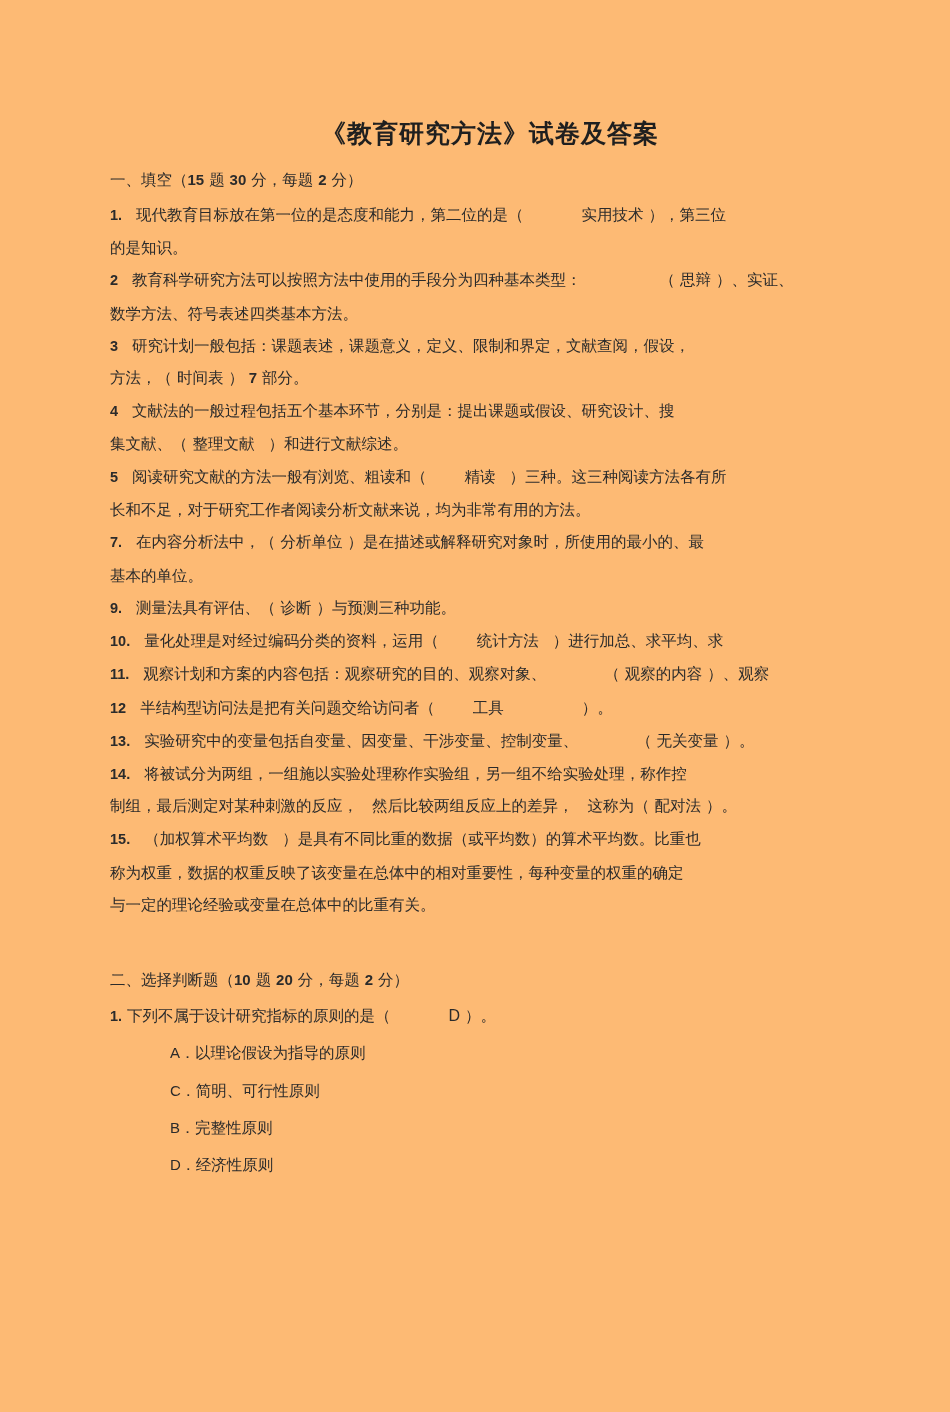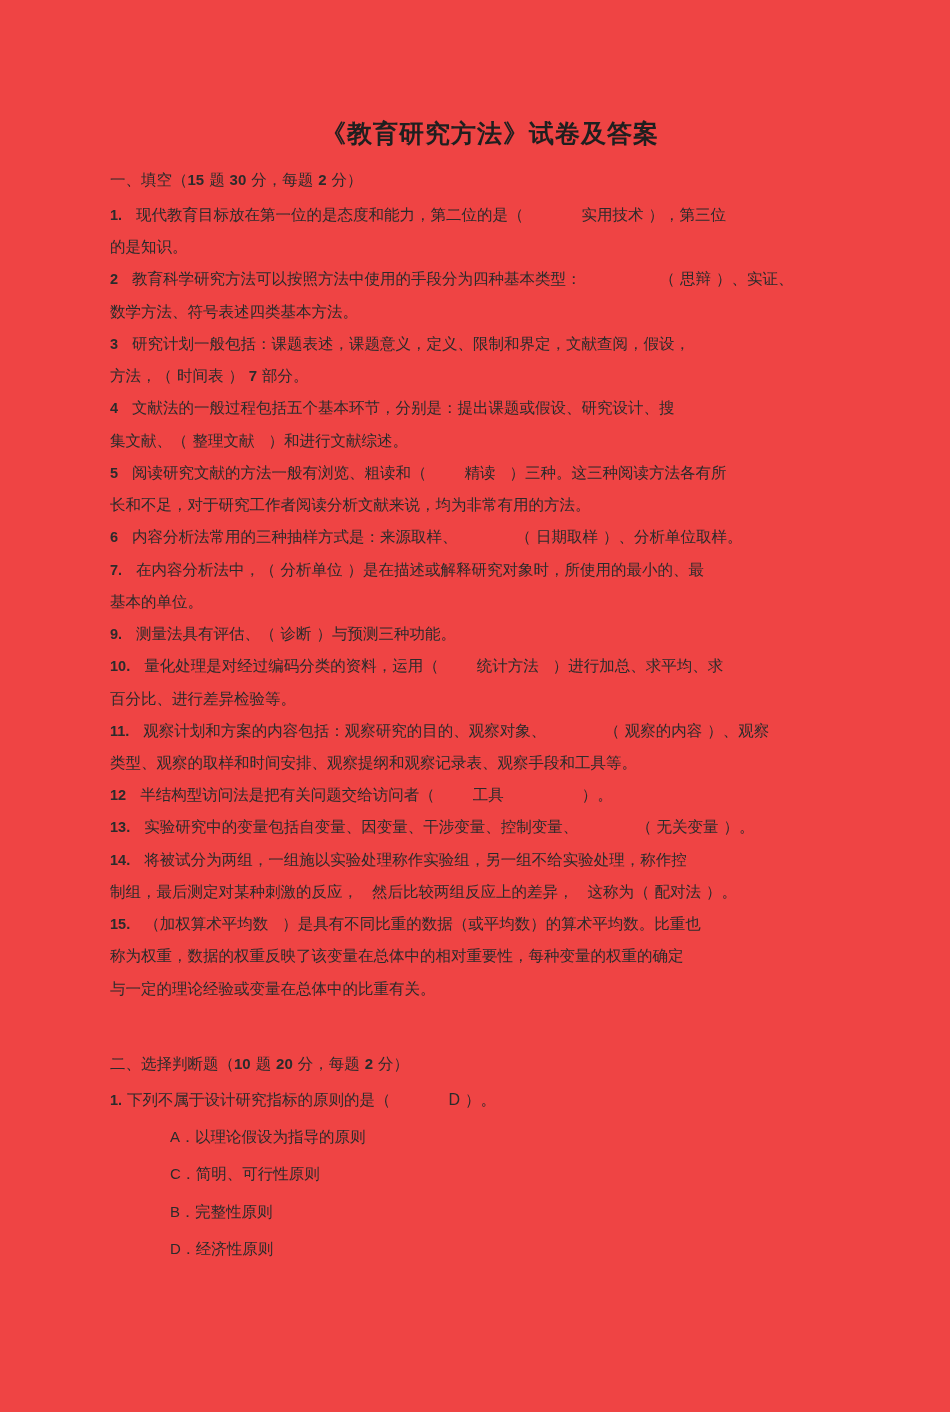--- a/index.html
+++ b/index.html
@@ -14,21 +14,21 @@
     font-family: "DejaVu Serif", "Liberation Serif", serif;
     color: #2b2b2b;
     -webkit-font-smoothing: antialiased;
   }
   .page {
     position: relative;
     width: 950px;
     height: 1412px;
     box-sizing: border-box;
     padding: 0;
-    background: #ef4444;
+    background: #fdba74;
     overflow: hidden;
   }
   .doc-body {
     position: absolute;
     left: 110px;
     top: 118px;
     width: 760px;
   }
   .doc-title {
     text-align: center;
@@ -64,20 +64,21 @@
     font-weight: 700;
     font-size: 14.5px;
     color: #2b2b2b;
   }
   .q .gapsm { display: inline-block; width: 14px; }
   .q .gap   { display: inline-block; width: 38px; }
   .q .gapmd { display: inline-block; width: 58px; }
   .q .gaplg { display: inline-block; width: 78px; }
   .q .ans {
     color: #2b2b2b;
+    font-family: Liberation Mono, monospace;
   }
   .q .ansltr {
     font-family: "Liberation Sans", "DejaVu Sans", sans-serif;
     font-weight: 400;
     font-size: 16px;
   }
   .q .cont {
     display: block;
   }
   .opt {
@@ -107,30 +108,29 @@
     <p class="q"><span class="idx">1.</span><span class="gapsm"></span><span>现代教育目标放在第一位的是态度和能力，第二位的是（</span><span class="gapmd"></span><span class="ans">实用技术</span> <span>），第三位</span><span class="cont">的是知识。</span></p>
 
     <p class="q"><span class="idx">2</span><span class="gapsm"></span><span>教育科学研究方法可以按照方法中使用的手段分为四种基本类型：</span><span class="gaplg"></span>（ <span class="ans">思辩</span> <span>）、实证、</span><span class="cont">数学方法、符号表述四类基本方法。</span></p>
 
     <p class="q"><span class="idx">3</span><span class="gapsm"></span><span>研究计划一般包括：课题表述，课题意义，定义、限制和界定，文献查阅，假设，</span><span class="cont"><span>方法，（</span> <span class="ans">时间表</span> <span>）</span> <span class="b">7</span> <span>部分。</span></span></p>
 
     <p class="q"><span class="idx">4</span><span class="gapsm"></span><span>文献法的一般过程包括五个基本环节，分别是：提出课题或假设、研究设计、搜</span><span class="cont"><span>集文献、（</span> <span class="ans">整理文献</span><span class="gapsm"></span><span>）和进行文献综述。</span></span></p>
 
     <p class="q"><span class="idx">5</span><span class="gapsm"></span><span>阅读研究文献的方法一般有浏览、粗读和（</span><span class="gap"></span><span class="ans">精读</span><span class="gapsm"></span><span>）三种。这三种阅读方法各有所</span><span class="cont">长和不足，对于研究工作者阅读分析文献来说，均为非常有用的方法。</span></p>
 
-    <p class="q"><span class="idx">6</span><span class="gapsm"></span><span>内容分析法常用的三种抽样方式是：来源取样、</span><span class="gapmd"></span>（ <span class="ans">日期取样</span> <span>）、分析单位取样。</span></p>
 
     <p class="q"><span class="idx">7.</span><span class="gapsm"></span><span>在内容分析法中，（</span> <span class="ans">分析单位</span> <span>）是在描述或解释研究对象时，所使用的最小的、最</span><span class="cont">基本的单位。</span></p>
 
 
     <p class="q"><span class="idx">9.</span><span class="gapsm"></span><span>测量法具有评估、（</span> <span class="ans">诊断</span> <span>）与预测三种功能。</span></p>
 
-    <p class="q"><span class="idx">10.</span><span class="gapsm"></span><span>量化处理是对经过编码分类的资料，运用（</span><span class="gap"></span><span class="ans">统计方法</span><span class="gapsm"></span><span>）进行加总、求平均、求</span><span class="cont">百分比、进行差异检验等。</span></p>
+    <p class="q"><span class="idx">10.</span><span class="gapsm"></span><span>量化处理是对经过编码分类的资料，运用（</span><span class="gap"></span><span class="ans">统计方法</span><span class="gapsm"></span><span>）进行加总、求平均、求</span></p>
 
-    <p class="q"><span class="idx">11.</span><span class="gapsm"></span><span>观察计划和方案的内容包括：观察研究的目的、观察对象、</span><span class="gapmd"></span>（ <span class="ans">观察的内容</span> <span>）、观察</span><span class="cont">类型、观察的取样和时间安排、观察提纲和观察记录表、观察手段和工具等。</span></p>
+    <p class="q"><span class="idx">11.</span><span class="gapsm"></span><span>观察计划和方案的内容包括：观察研究的目的、观察对象、</span><span class="gapmd"></span>（ <span class="ans">观察的内容</span> <span>）、观察</span></p>
 
     <p class="q"><span class="idx">12</span><span class="gapsm"></span><span>半结构型访问法是把有关问题交给访问者（</span><span class="gap"></span><span class="ans">工具</span><span class="gaplg"></span><span>）。</span></p>
 
     <p class="q"><span class="idx">13.</span><span class="gapsm"></span><span>实验研究中的变量包括自变量、因变量、干涉变量、控制变量、</span><span class="gapmd"></span>（ <span class="ans">无关变量</span> <span>）。</span></p>
 
     <p class="q"><span class="idx">14.</span><span class="gapsm"></span><span>将被试分为两组，一组施以实验处理称作实验组，另一组不给实验处理，称作控</span><span class="cont"><span>制组，最后测定对某种刺激的反应，</span><span class="gapsm"></span><span>然后比较两组反应上的差异，</span><span class="gapsm"></span><span>这称为（</span> <span class="ans">配对法</span> <span>）。</span></span></p>
 
     <p class="q"><span class="idx">15.</span><span class="gapsm"></span><span>（</span><span class="ans">加权算术平均数</span><span class="gapsm"></span><span>）是具有不同比重的数据（或平均数）的算术平均数。比重也</span><span class="cont">称为权重，数据的权重反映了该变量在总体中的相对重要性，每种变量的权重的确定</span><span class="cont">与一定的理论经验或变量在总体中的比重有关。</span></p>
 
     <div class="spacer-block"></div>

